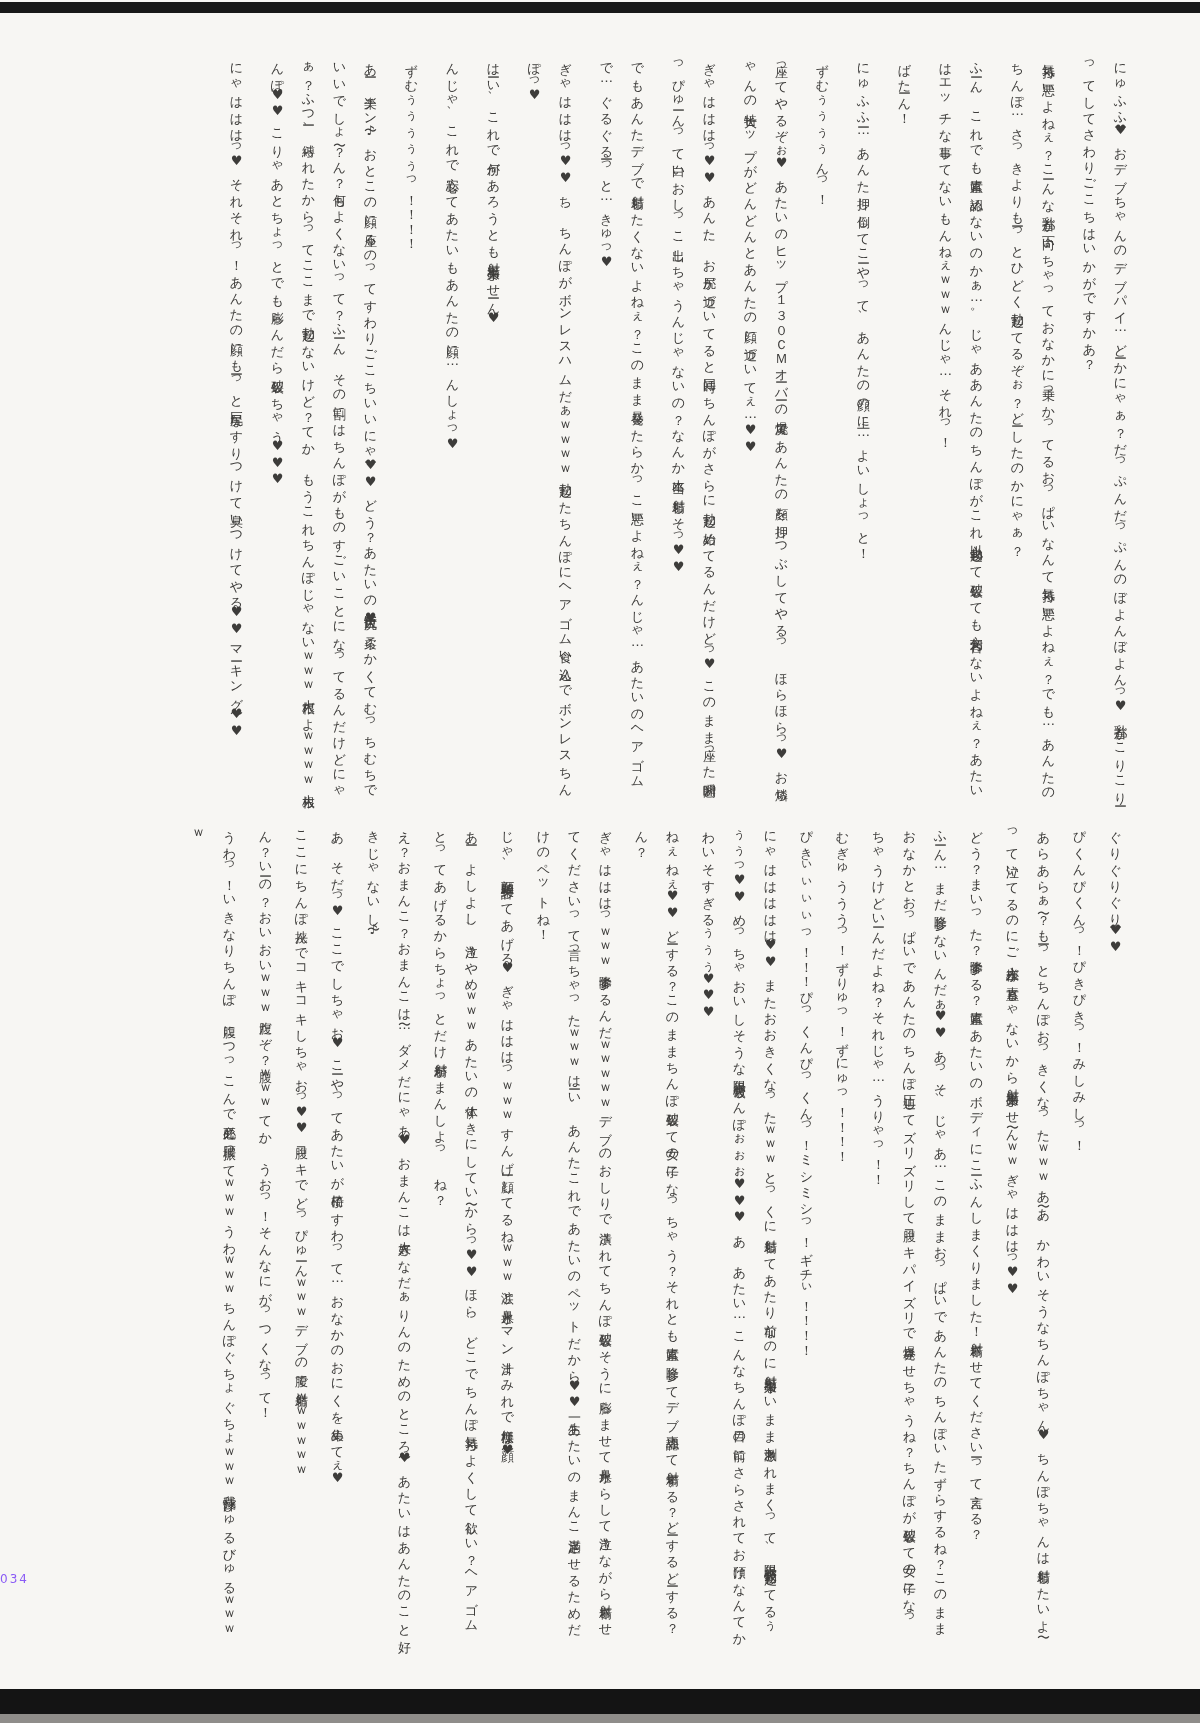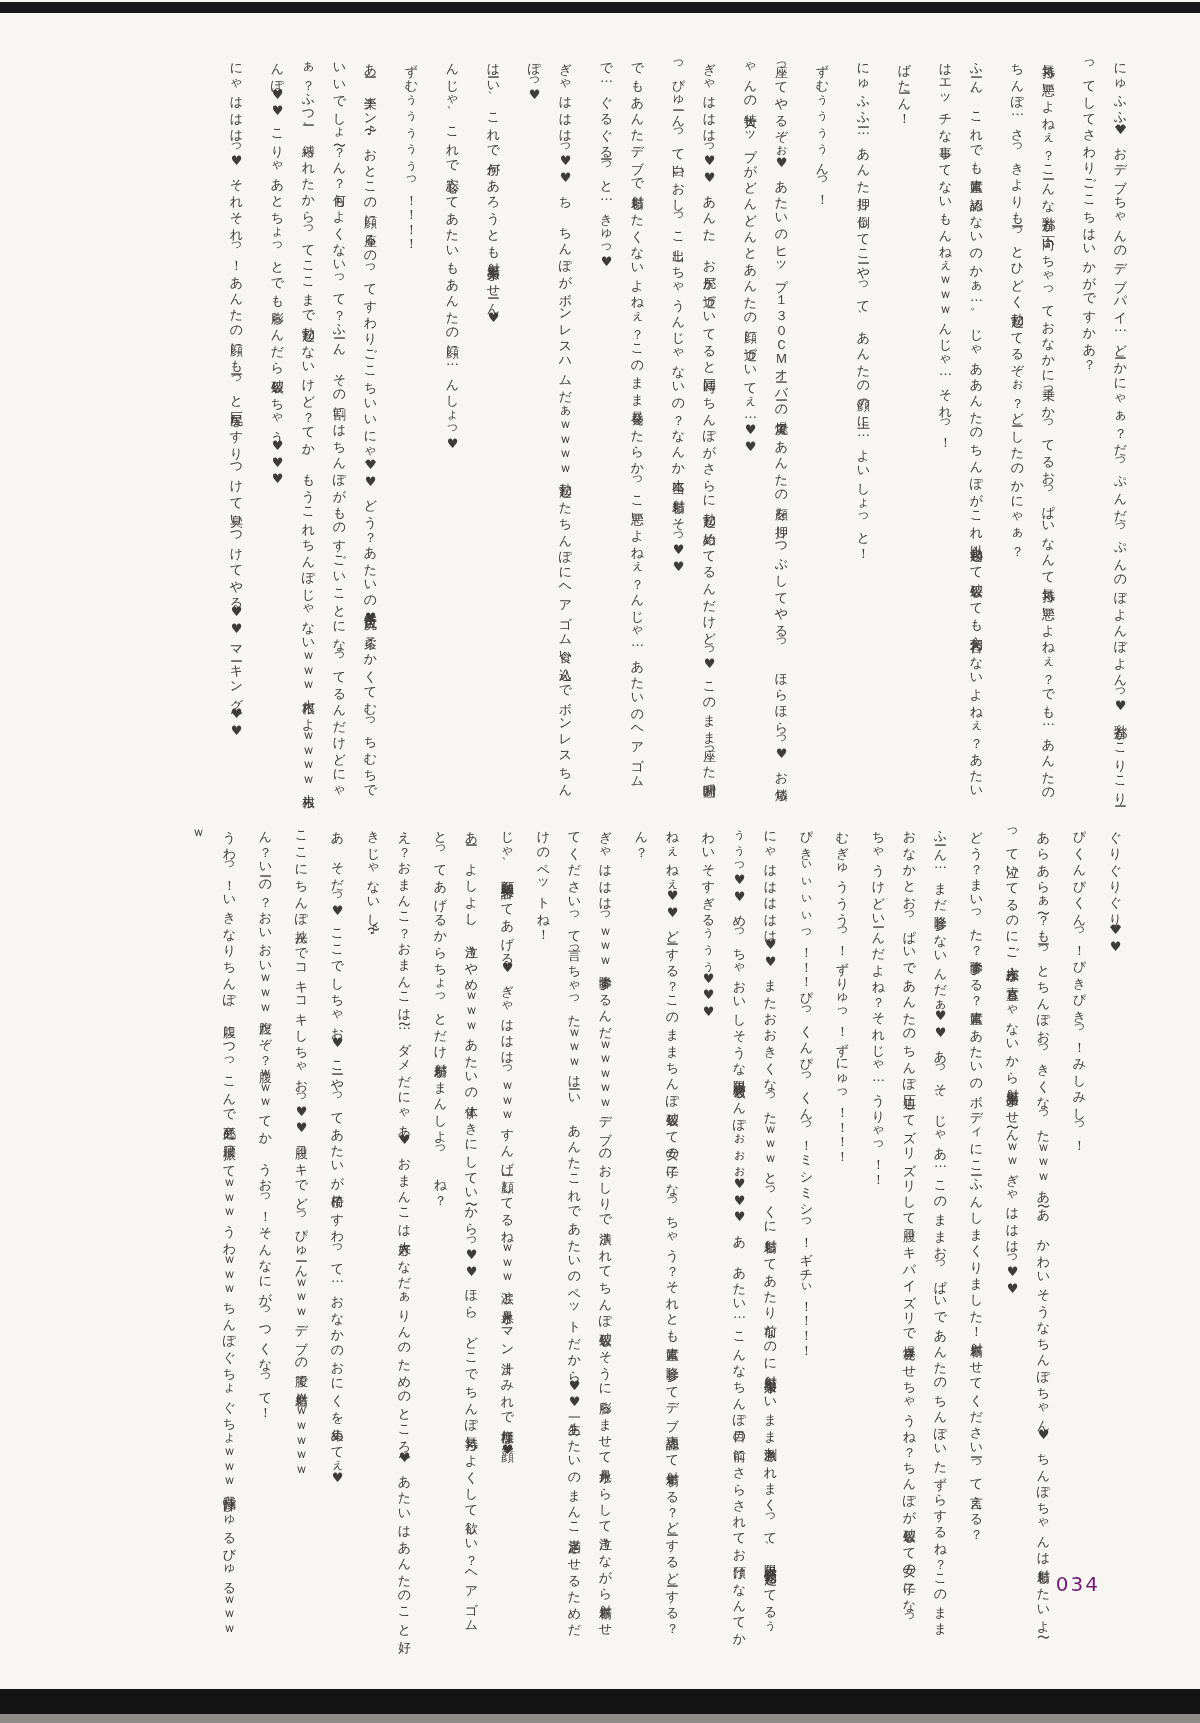--- a/index.html
+++ b/index.html
@@ -16,22 +16,22 @@
     writing-mode:vertical-rl;text-orientation:upright;
     color:#3d3c3a;font-size:13px;letter-spacing:1.6px;line-height:31px;
     word-break:break-all;line-break:loose;
   }
   #top-block{top:54px;height:752px;}
   #bottom-block{top:822px;height:818px;}
   .para{margin:0 10px;}
   #bottom-block .para{margin:0 5px;}
   .vblock .para:first-child{margin-right:0;}
   .page-number{
-    position:absolute;top:1572px;left:0;width:1100px;text-align:right;
-    font-size:20px;letter-spacing:2px;color:#701a75;
+    position:absolute;top:1572px;left:0;width:1100px;text-align:left;
+    font-size:12px;letter-spacing:2px;color:#8b5cf6;
   }
 </style>
 </head>
 <body>
 
 <div class="bar-top"></div>
 
 <div id="top-block" class="vblock">
   <p class="para">にゅふふー♥おデブちゃんのデブパイ…どーかにゃぁ？だっぷんだっぷんのぼよんぼよんっ♥乳首がこりこりーってしてさわりごこちはいかがですかあ？</p>
   <p class="para">気持ち悪いよねぇ？こーんな乳首が下向いちゃっておなかに乗っかってるおっぱいなんて気持ち悪いよねぇ？でも…あんたのちんぽ…さっきよりもーっとひどく勃起してるぞぉ？どーしたのかにゃぁ？</p>

